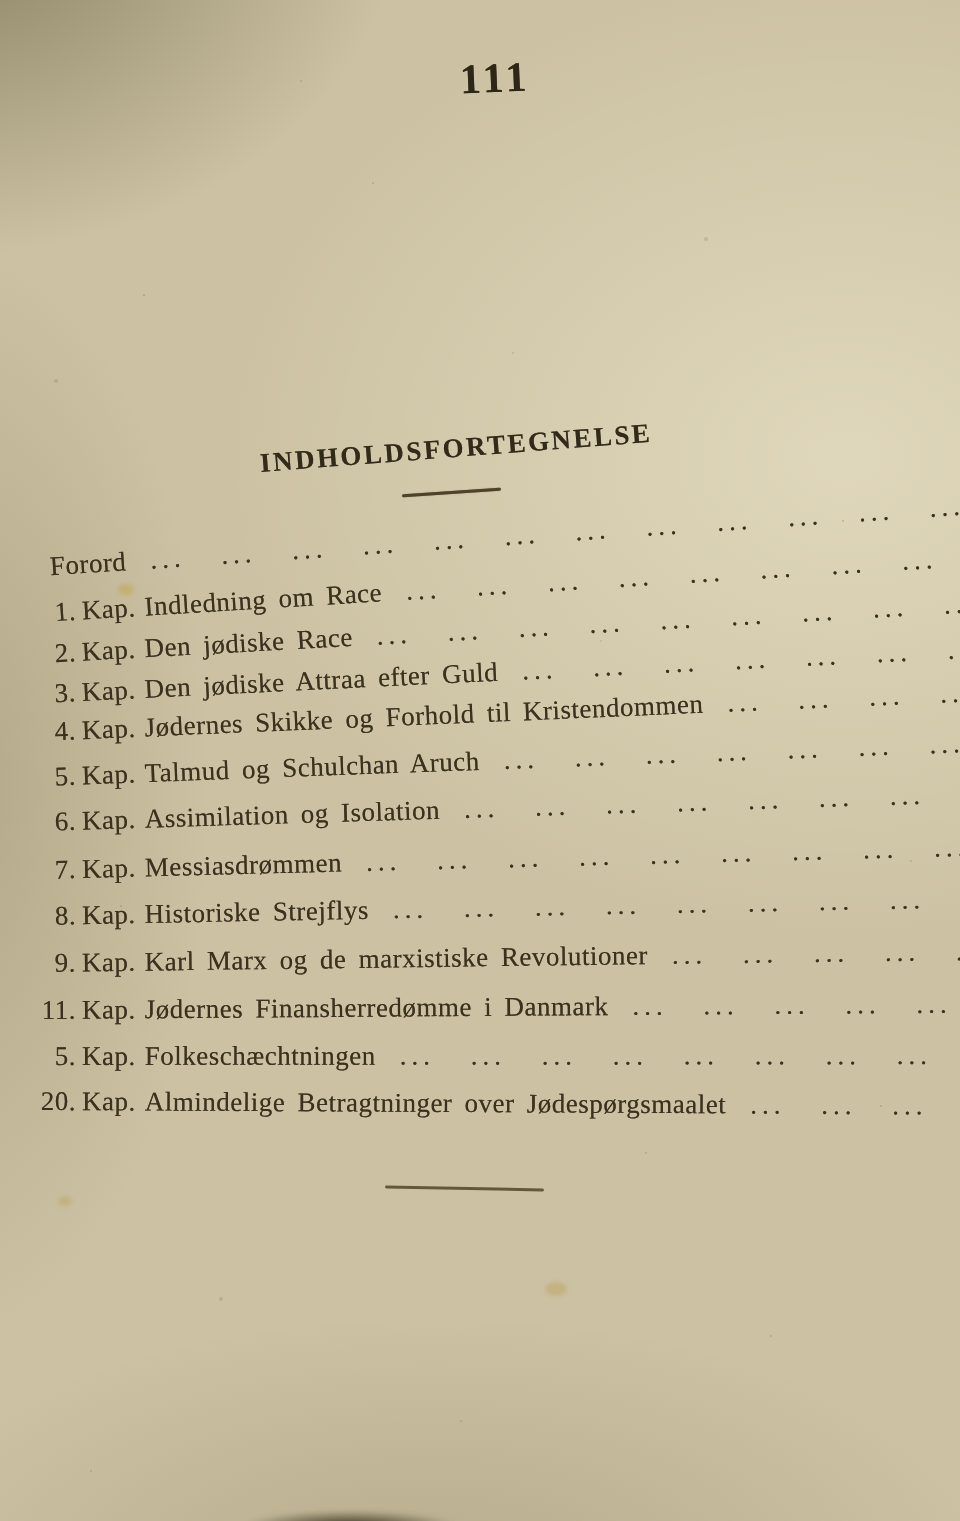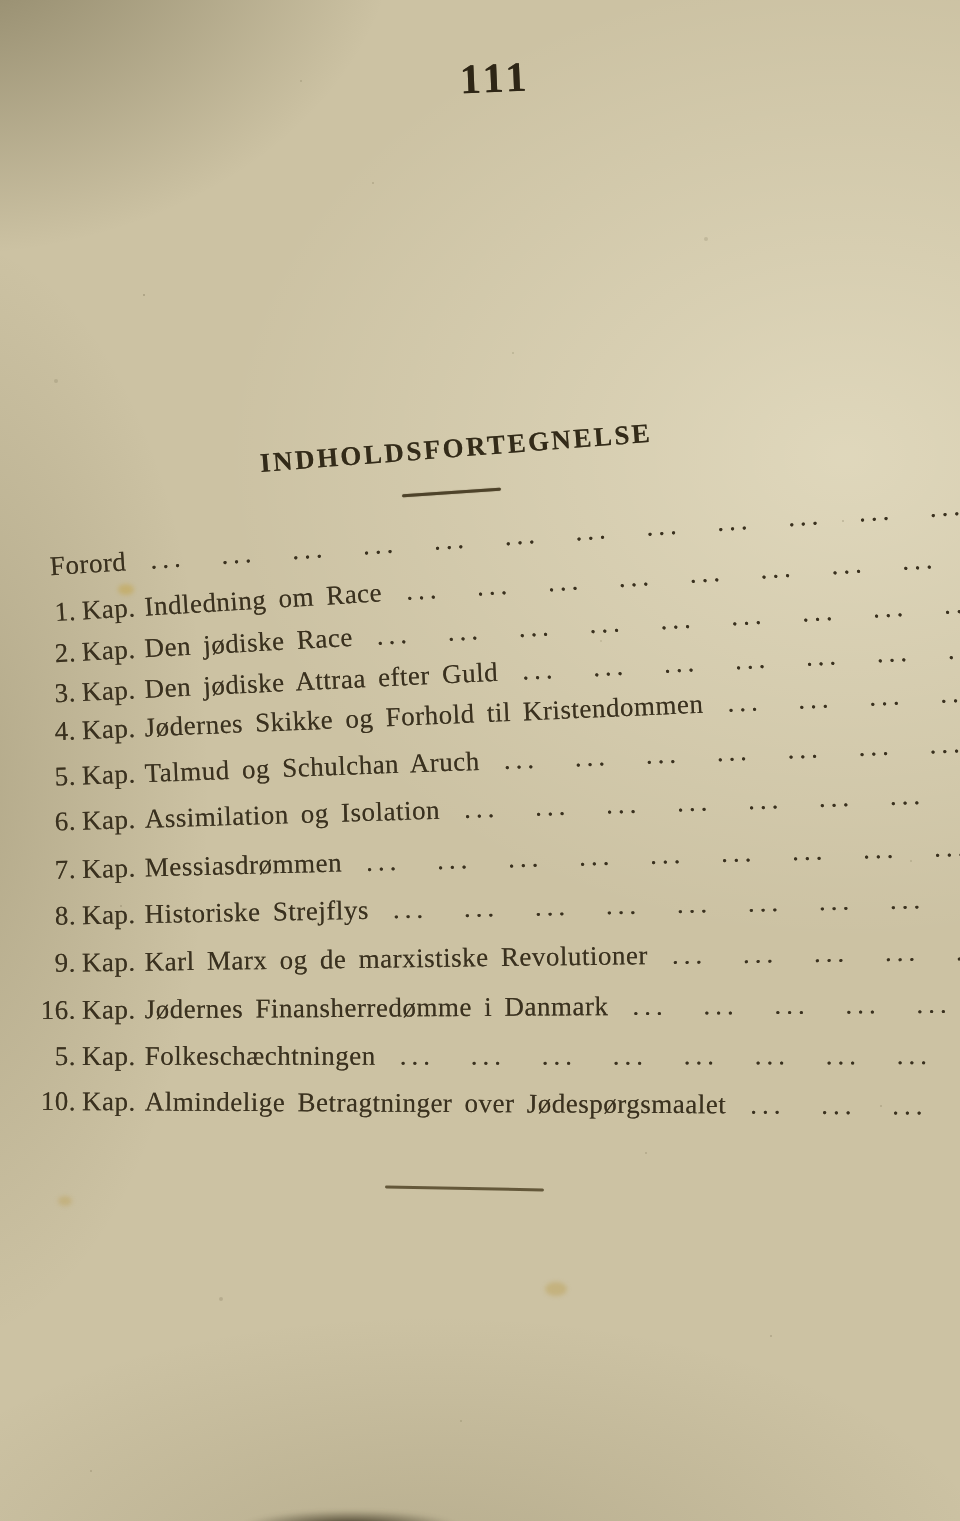--- a/index.html
+++ b/index.html
@@ -90,20 +90,20 @@
       <div class="toc-row forord" style="top: 550px; transform: rotate(-3.8deg);"><span class="title">Forord</span><span class="dots">... ... ... ... ... ... ... ... ... ... ... ... ... ... ... ...</span></div>
       <div class="toc-row" style="top: 596px; transform: rotate(-3.46deg);"><span class="num">1.</span><span class="kap">Kap.</span><span class="title">Indledning om Race</span><span class="dots">... ... ... ... ... ... ... ... ... ... ... ... ... ... ... ...</span></div>
       <div class="toc-row" style="top: 637px; transform: rotate(-3.12deg);"><span class="num">2.</span><span class="kap">Kap.</span><span class="title">Den jødiske Race</span><span class="dots">... ... ... ... ... ... ... ... ... ... ... ... ... ... ... ...</span></div>
       <div class="toc-row" style="top: 677px; transform: rotate(-2.78deg);"><span class="num">3.</span><span class="kap">Kap.</span><span class="title">Den jødiske Attraa efter Guld</span><span class="dots">... ... ... ... ... ... ... ... ... ... ... ... ... ... ... ...</span></div>
       <div class="toc-row" style="top: 715px; transform: rotate(-2.44deg);"><span class="num">4.</span><span class="kap">Kap.</span><span class="title">Jødernes Skikke og Forhold til Kristendommen</span><span class="dots">... ... ... ... ... ... ... ... ... ... ... ... ... ... ... ...</span></div>
       <div class="toc-row" style="top: 760px; transform: rotate(-2.1deg);"><span class="num">5.</span><span class="kap">Kap.</span><span class="title">Talmud og Schulchan Aruch</span><span class="dots">... ... ... ... ... ... ... ... ... ... ... ... ... ... ... ...</span></div>
       <div class="toc-row" style="top: 805px; transform: rotate(-1.76deg);"><span class="num">6.</span><span class="kap">Kap.</span><span class="title">Assimilation og Isolation</span><span class="dots">... ... ... ... ... ... ... ... ... ... ... ... ... ... ... ...</span></div>
       <div class="toc-row" style="top: 853px; transform: rotate(-1.42deg);"><span class="num">7.</span><span class="kap">Kap.</span><span class="title">Messiasdrømmen</span><span class="dots">... ... ... ... ... ... ... ... ... ... ... ... ... ... ... ...</span></div>
       <div class="toc-row" style="top: 899px; transform: rotate(-1.08deg);"><span class="num">8.</span><span class="kap">Kap.</span><span class="title">Historiske Strejflys</span><span class="dots">... ... ... ... ... ... ... ... ... ... ... ... ... ... ... ...</span></div>
       <div class="toc-row" style="top: 946px; transform: rotate(-0.74deg);"><span class="num">9.</span><span class="kap">Kap.</span><span class="title">Karl Marx og de marxistiske Revolutioner</span><span class="dots">... ... ... ... ... ... ... ... ... ... ... ... ... ... ... ...</span></div>
-      <div class="toc-row" style="top: 993px; transform: rotate(-0.4deg);"><span class="num">16.</span><span class="kap">Kap.</span><span class="title">Jødernes Finansherredømme i Danmark</span><span class="dots">... ... ... ... ... ... ... ... ... ... ... ... ... ... ... ...</span></div>
+      <div class="toc-row" style="top: 993px; transform: rotate(-0.4deg);"><span class="num">11.</span><span class="kap">Kap.</span><span class="title">Jødernes Finansherredømme i Danmark</span><span class="dots">... ... ... ... ... ... ... ... ... ... ... ... ... ... ... ...</span></div>
       <div class="toc-row" style="top: 1039px; transform: rotate(-0.06deg);"><span class="num">5.</span><span class="kap">Kap.</span><span class="title">Folkeschæchtningen</span><span class="dots">... ... ... ... ... ... ... ... ... ... ... ... ... ... ... ...</span></div>
-      <div class="toc-row" style="top: 1084px; transform: rotate(0.28deg);"><span class="num">10.</span><span class="kap">Kap.</span><span class="title">Almindelige Betragtninger over Jødespørgsmaalet</span><span class="dots">... ... ... ... ... ... ... ... ... ... ... ... ... ... ... ...</span></div>
+      <div class="toc-row" style="top: 1084px; transform: rotate(0.28deg);"><span class="num">20.</span><span class="kap">Kap.</span><span class="title">Almindelige Betragtninger over Jødespørgsmaalet</span><span class="dots">... ... ... ... ... ... ... ... ... ... ... ... ... ... ... ...</span></div>
     </div>
 
   <div class="footer-rule"></div>
   <div class="bottom-shadow"></div>
 </div>
 
 </body></html>

